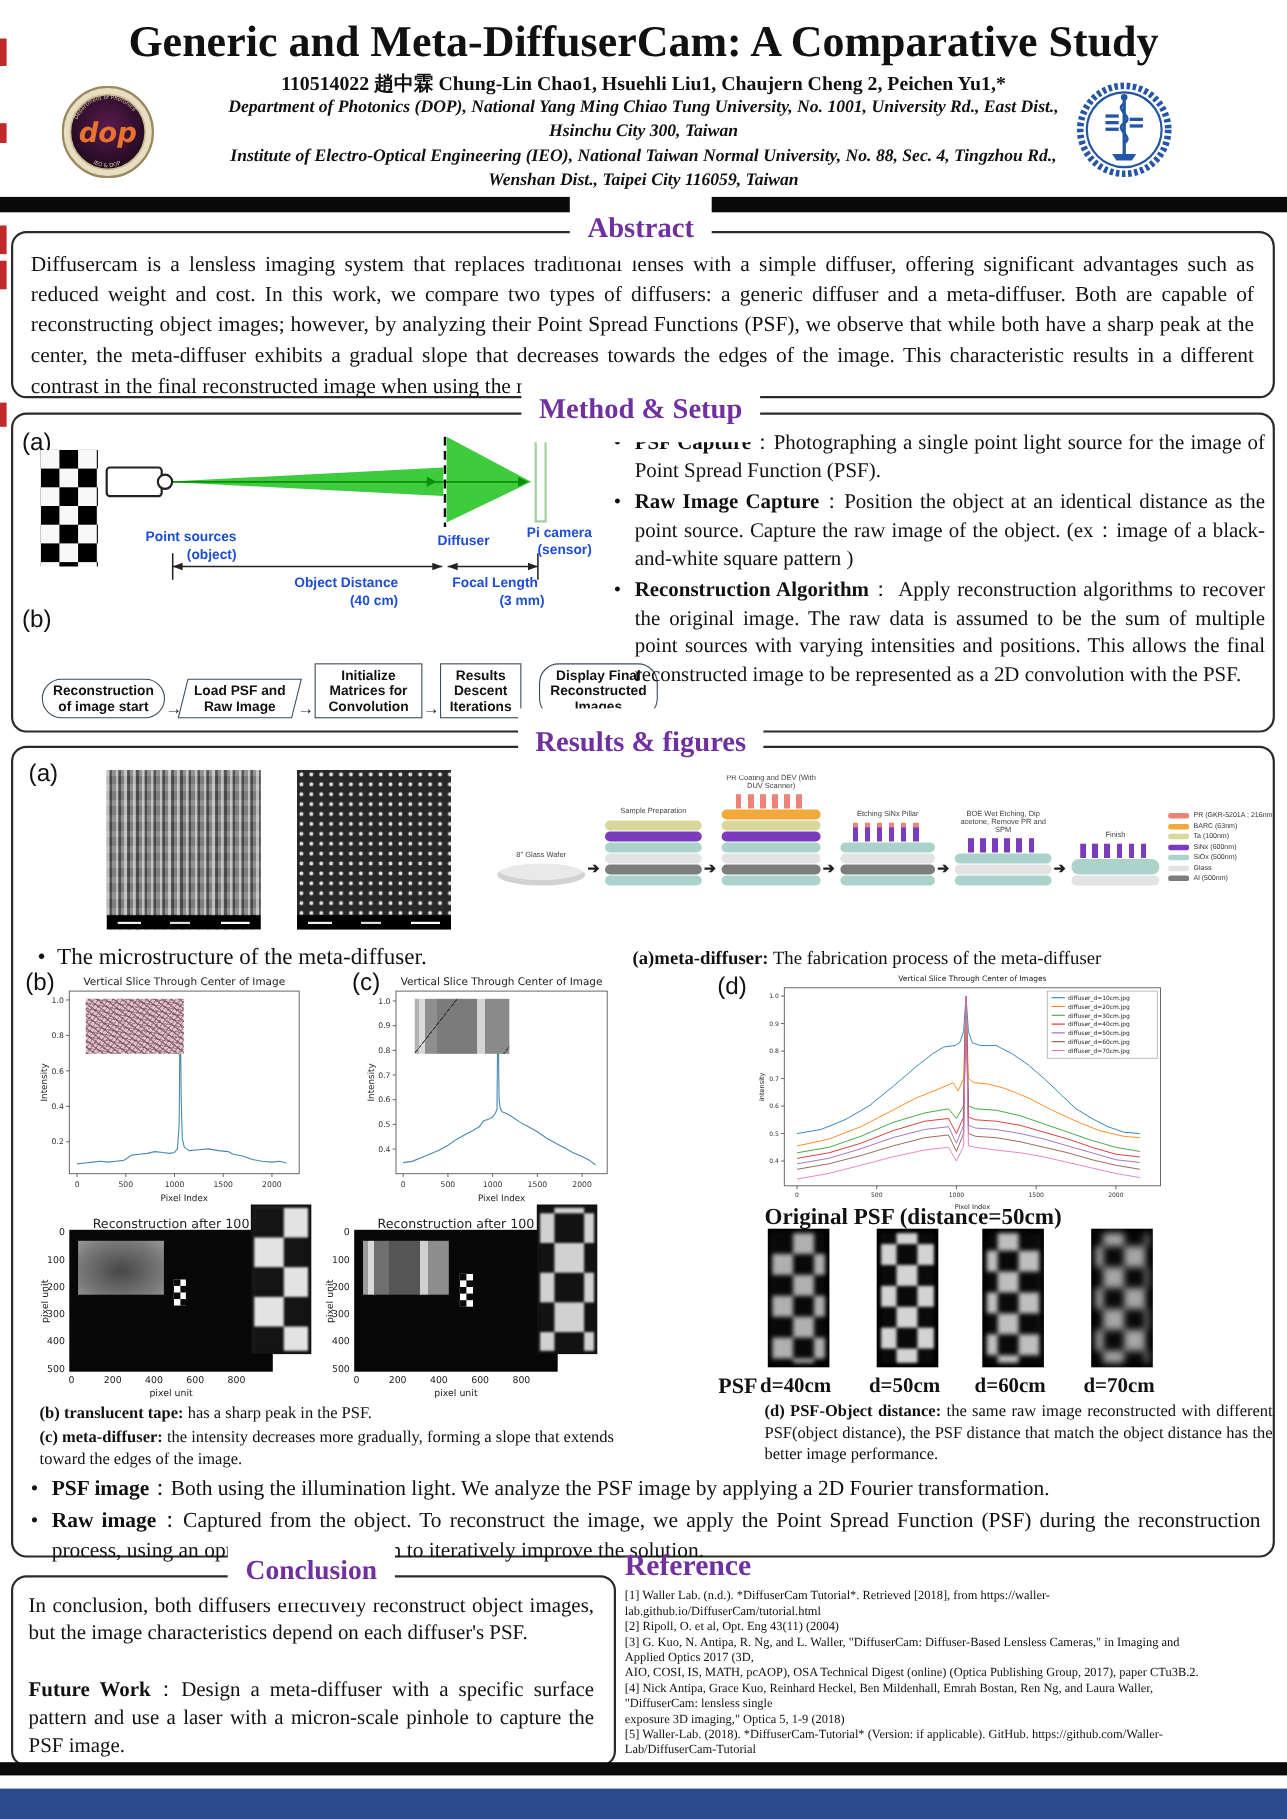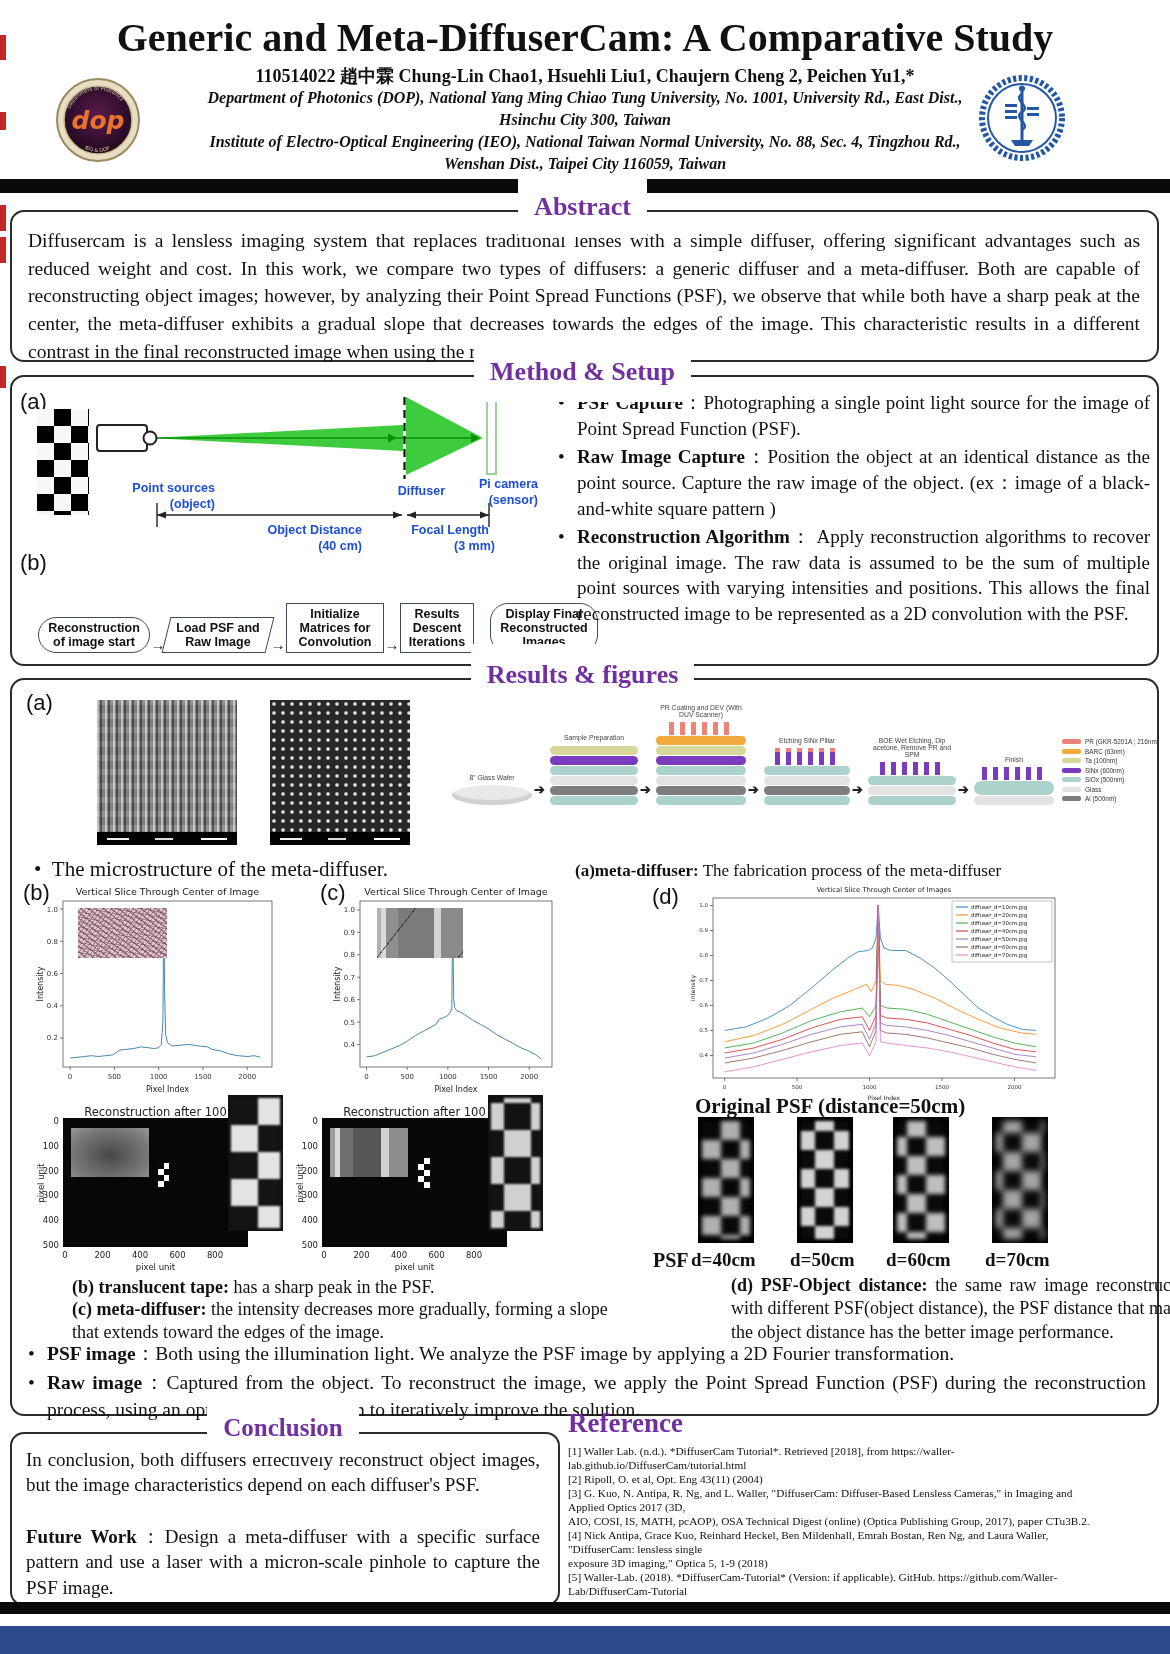--- a/index.html
+++ b/index.html
@@ -78,21 +78,21 @@
   .xk1{left:2px}.xk2{left:39.5px}.xk3{left:77px}.xk4{left:114.5px}.xk5{left:152px}
   .crop{position:absolute;background:#111;overflow:hidden;}
   .crop>i{position:absolute;inset:3px;background:repeating-conic-gradient(#e3e3e3 0% 25%,#141414 0% 50%);background-size:54px 54px;filter:blur(1.1px) saturate(0);}
   .crop.c2>i{background-position:-14px -22px;filter:blur(.9px) saturate(0) brightness(.92);}
   .psf{position:absolute;width:56px;height:126px;background:#000;overflow:hidden;}
   .psf>i{position:absolute;inset:4px;background:repeating-conic-gradient(#cfcfcf 0% 25%,#0a0a0a 0% 50%);background-size:38px 38px;}
   .psf.p1>i{filter:blur(2.1px) brightness(.85) saturate(0);}
   .psf.p2>i{filter:blur(1.5px) brightness(1.02) saturate(0);background-position:-5px -9px;}
   .psf.p3>i{filter:blur(2.1px) brightness(.92) saturate(0);background-position:-9px -3px;}
   .psf.p4>i{filter:blur(3.2px) brightness(.8) saturate(0);background-position:-12px -7px;}
-  .cap16{font-size:18px;line-height:1.3;margin-left:36px;}
+  .cap16{font-size:15px;line-height:1.3;}
   .lead{font-weight:bold;}
   .psf-d-label{position:absolute;font-size:19px;font-weight:bold;text-align:left;width:70px;}
   .refline{font-size:11.3px;line-height:14px;white-space:nowrap;}
   svg text{font-family:"DejaVu Sans",sans-serif;}
 </style>
 </head>
 <body>
 
 <div id="page">
 

